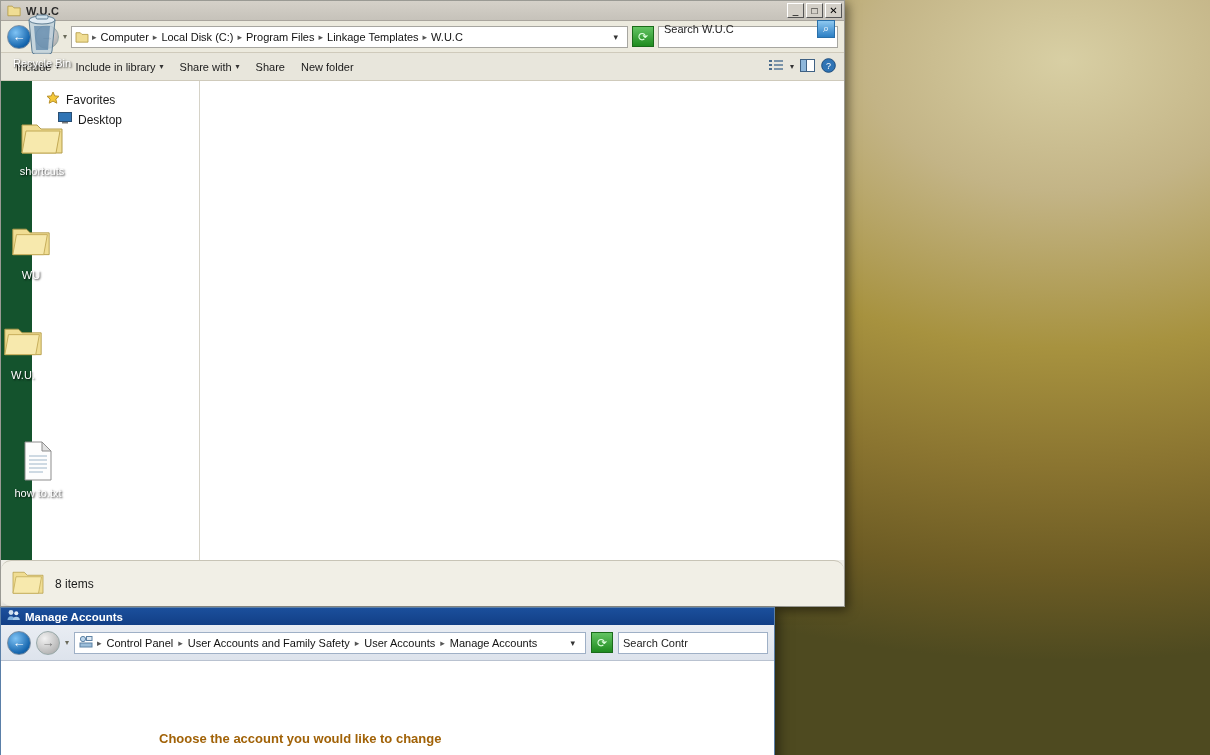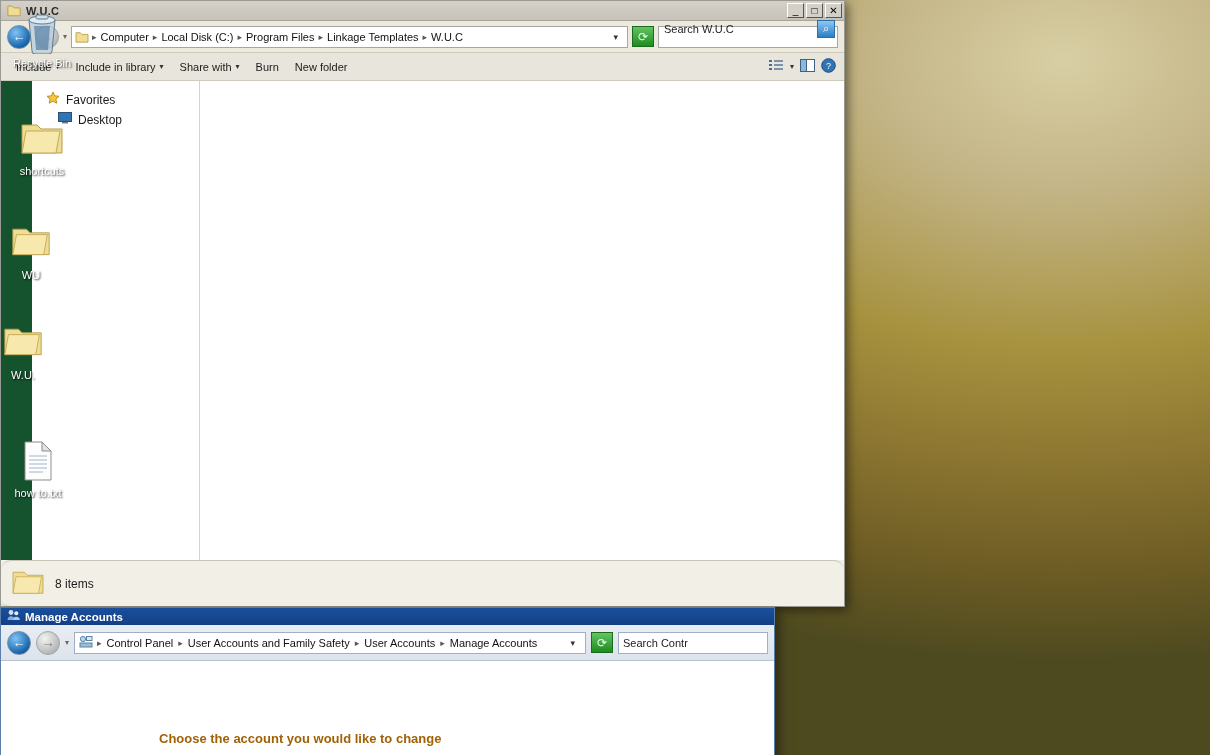--- a/index.html
+++ b/index.html
@@ -204,21 +204,21 @@
       <span class="caret">▾</span>
     </span>
     <span class="tool">
       <span>Include in library</span>
       <span class="caret">▾</span>
     </span>
     <span class="tool">
       <span>Share with</span>
       <span class="caret">▾</span>
     </span>
-    <span class="tool">Burn</span>
+    <span class="tool">Share</span>
     <span class="tool">New folder</span>
     <span class="tools-right">
       <span>
         <svg width="15" height="13" viewBox="0 0 15 13">
           <g fill="#4a6c8c">
               <rect x="0" y="1" width="3" height="2"></rect>
               <rect x="0" y="5" width="3" height="2"></rect>
               <rect x="0" y="9" width="3" height="2"></rect>
             </g>
           <g fill="#7a93a8">

